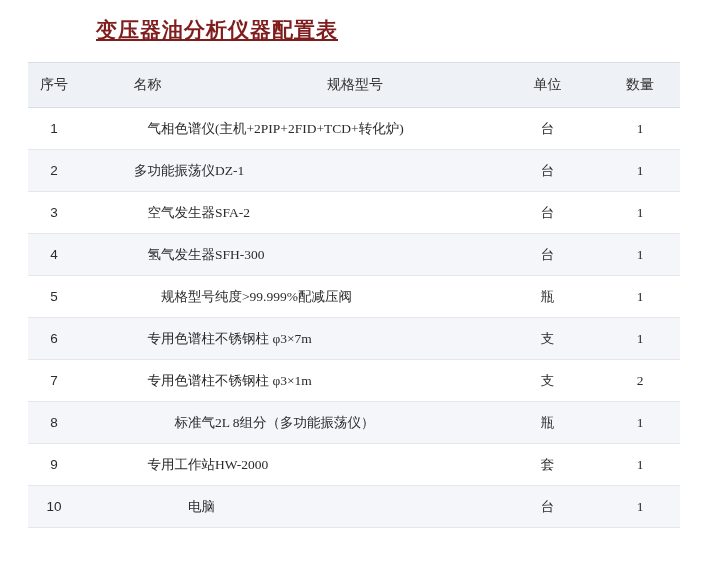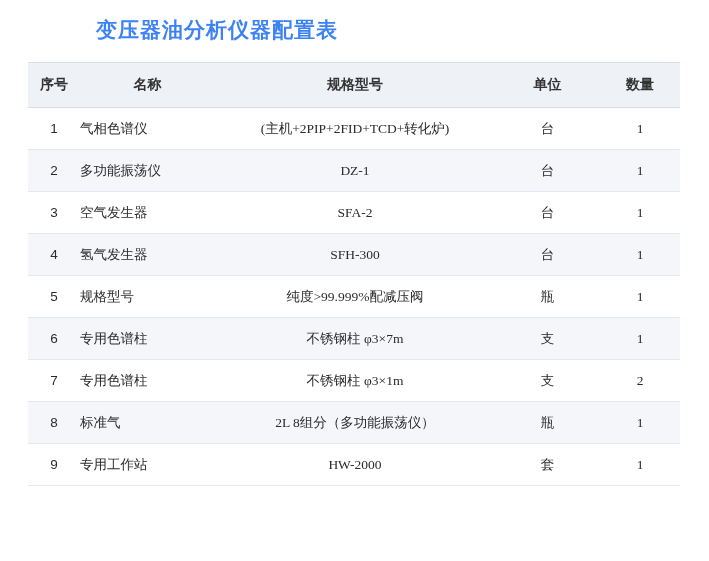--- a/index.html
+++ b/index.html
@@ -19,23 +19,24 @@
     width: 709px;
     height: 561px;
     box-sizing: border-box;
   }
   .doc-title {
     position: absolute;
     left: 96px;
     top: 16px;
     font-size: 21px;
     font-weight: bold;
-    color: #3b82f6;
+    color: #7f1d1d;
     letter-spacing: 1px;
     white-space: nowrap;
+    text-decoration: underline;
   }
   .table-wrap {
     position: absolute;
     left: 28px;
     top: 62px;
     width: 652px;
   }
   table.config-table {
     border-collapse: collapse;
     width: 652px;
@@ -43,41 +44,41 @@
   }
   table.config-table col.c0 { width: 52px; }
   table.config-table col.c1 { width: 135px; }
   table.config-table col.c2 { width: 280px; }
   table.config-table col.c3 { width: 105px; }
   table.config-table col.c4 { width: 80px; }
 
   table.config-table thead th {
     background: #eef1f5;
     font-size: 14px;
-    font-weight: bold;
+    font-weight: normal;
     color: #333;
     height: 44px;
     border-bottom: 1px solid #d8dde4;
     border-top: 1px solid #d8dde4;
     text-align: center;
     padding: 0;
   }
   table.config-table tbody td {
     height: 41px;
     font-size: 13.5px;
     border-bottom: 1px solid #e4e8ee;
     padding: 0;
     color: #2b2b2b;
   }
   tbody tr.odd td { background: #ffffff; }
   tbody tr.even td { background: #f4f6f9; }
 
   td.col-no { text-align: center; font-size: 13px; }
-  td.col-name { text-align: left; padding-left: 50px; }
-  td.col-model { text-align: center; padding-left: 8px; font-family: "Liberation Serif", serif; font-size: 14px;}
+  td.col-name { text-align: right; padding-left: 50px; }
+  td.col-model { text-align: left; padding-left: 8px; font-family: "Liberation Serif", serif; font-size: 14px;}
   td.col-unit { text-align: center; }
   td.col-qty { text-align: center; font-family: "Liberation Serif", serif; font-size: 14px;}
 
   th.col-name-h { padding-left: 50px; text-align: left; }
   th.col-model-h { text-align: center; }
 </style>
 </head>
 <body>
 
 <div class="page">
@@ -159,17 +160,24 @@
           <td class="col-unit">瓶</td>
           <td class="col-qty">1</td>
         </tr>
         <tr class="odd">
           <td class="col-no">9</td>
           <td class="col-name">专用工作站</td>
           <td class="col-model">HW-2000</td>
           <td class="col-unit">套</td>
           <td class="col-qty">1</td>
         </tr>
+        <tr class="even">
+          <td class="col-no">10</td>
+          <td class="col-name">电脑</td>
+          <td class="col-model"></td>
+          <td class="col-unit">台</td>
+          <td class="col-qty">1</td>
+        </tr>
       </tbody>
     </table>
   </div>
 
 </div>
 
 </body></html>

